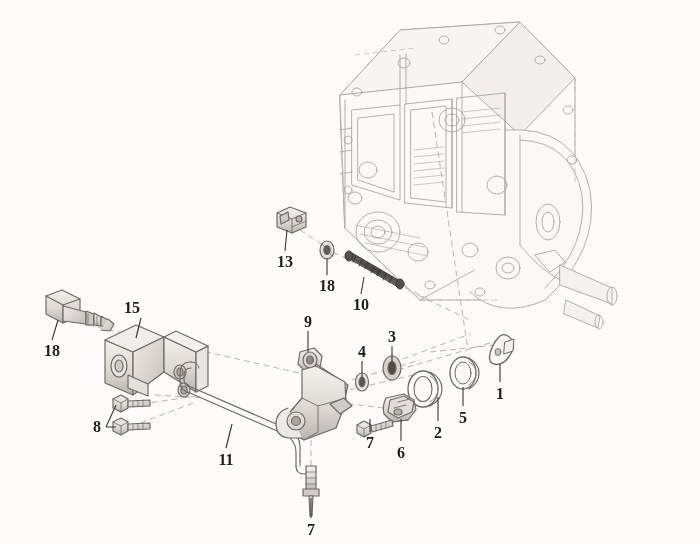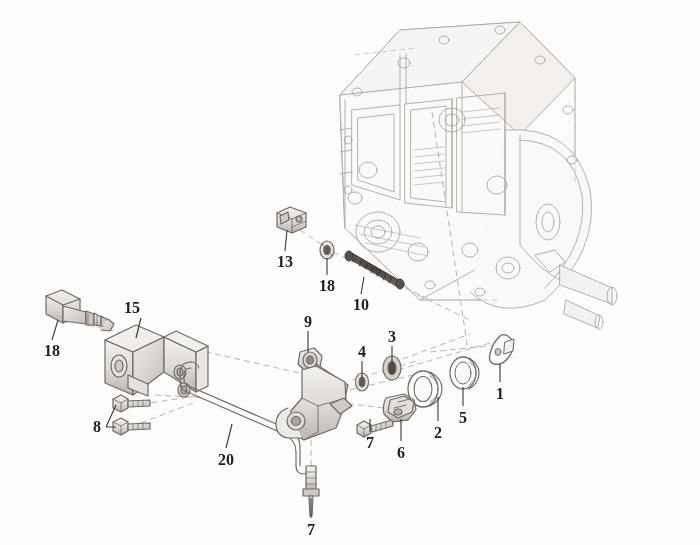--- a/index.html
+++ b/index.html
@@ -358,17 +358,17 @@
       <div class="callout" style="left: 463px; top: 418px;">5</div>
       <div class="callout" style="left: 401px; top: 453px;">6</div>
       <div class="callout" style="left: 370px; top: 443px;">7</div>
       <div class="callout" style="left: 311px; top: 530px;">7</div>
       <div class="callout" style="left: 97px; top: 427px;">8</div>
       <div class="callout" style="left: 308px; top: 322px;">9</div>
       <div class="callout" style="left: 52px; top: 351px;">18</div>
       <div class="callout" style="left: 327px; top: 286px;">18</div>
       <div class="callout" style="left: 361px; top: 305px;">10</div>
       <div class="callout" style="left: 285px; top: 262px;">13</div>
-      <div class="callout" style="left: 226px; top: 460px;">20</div>
+      <div class="callout" style="left: 226px; top: 460px;">11</div>
       <div class="callout" style="left: 132px; top: 308px;">15</div>
     </div>
 
 </div>
 
 </body></html>

